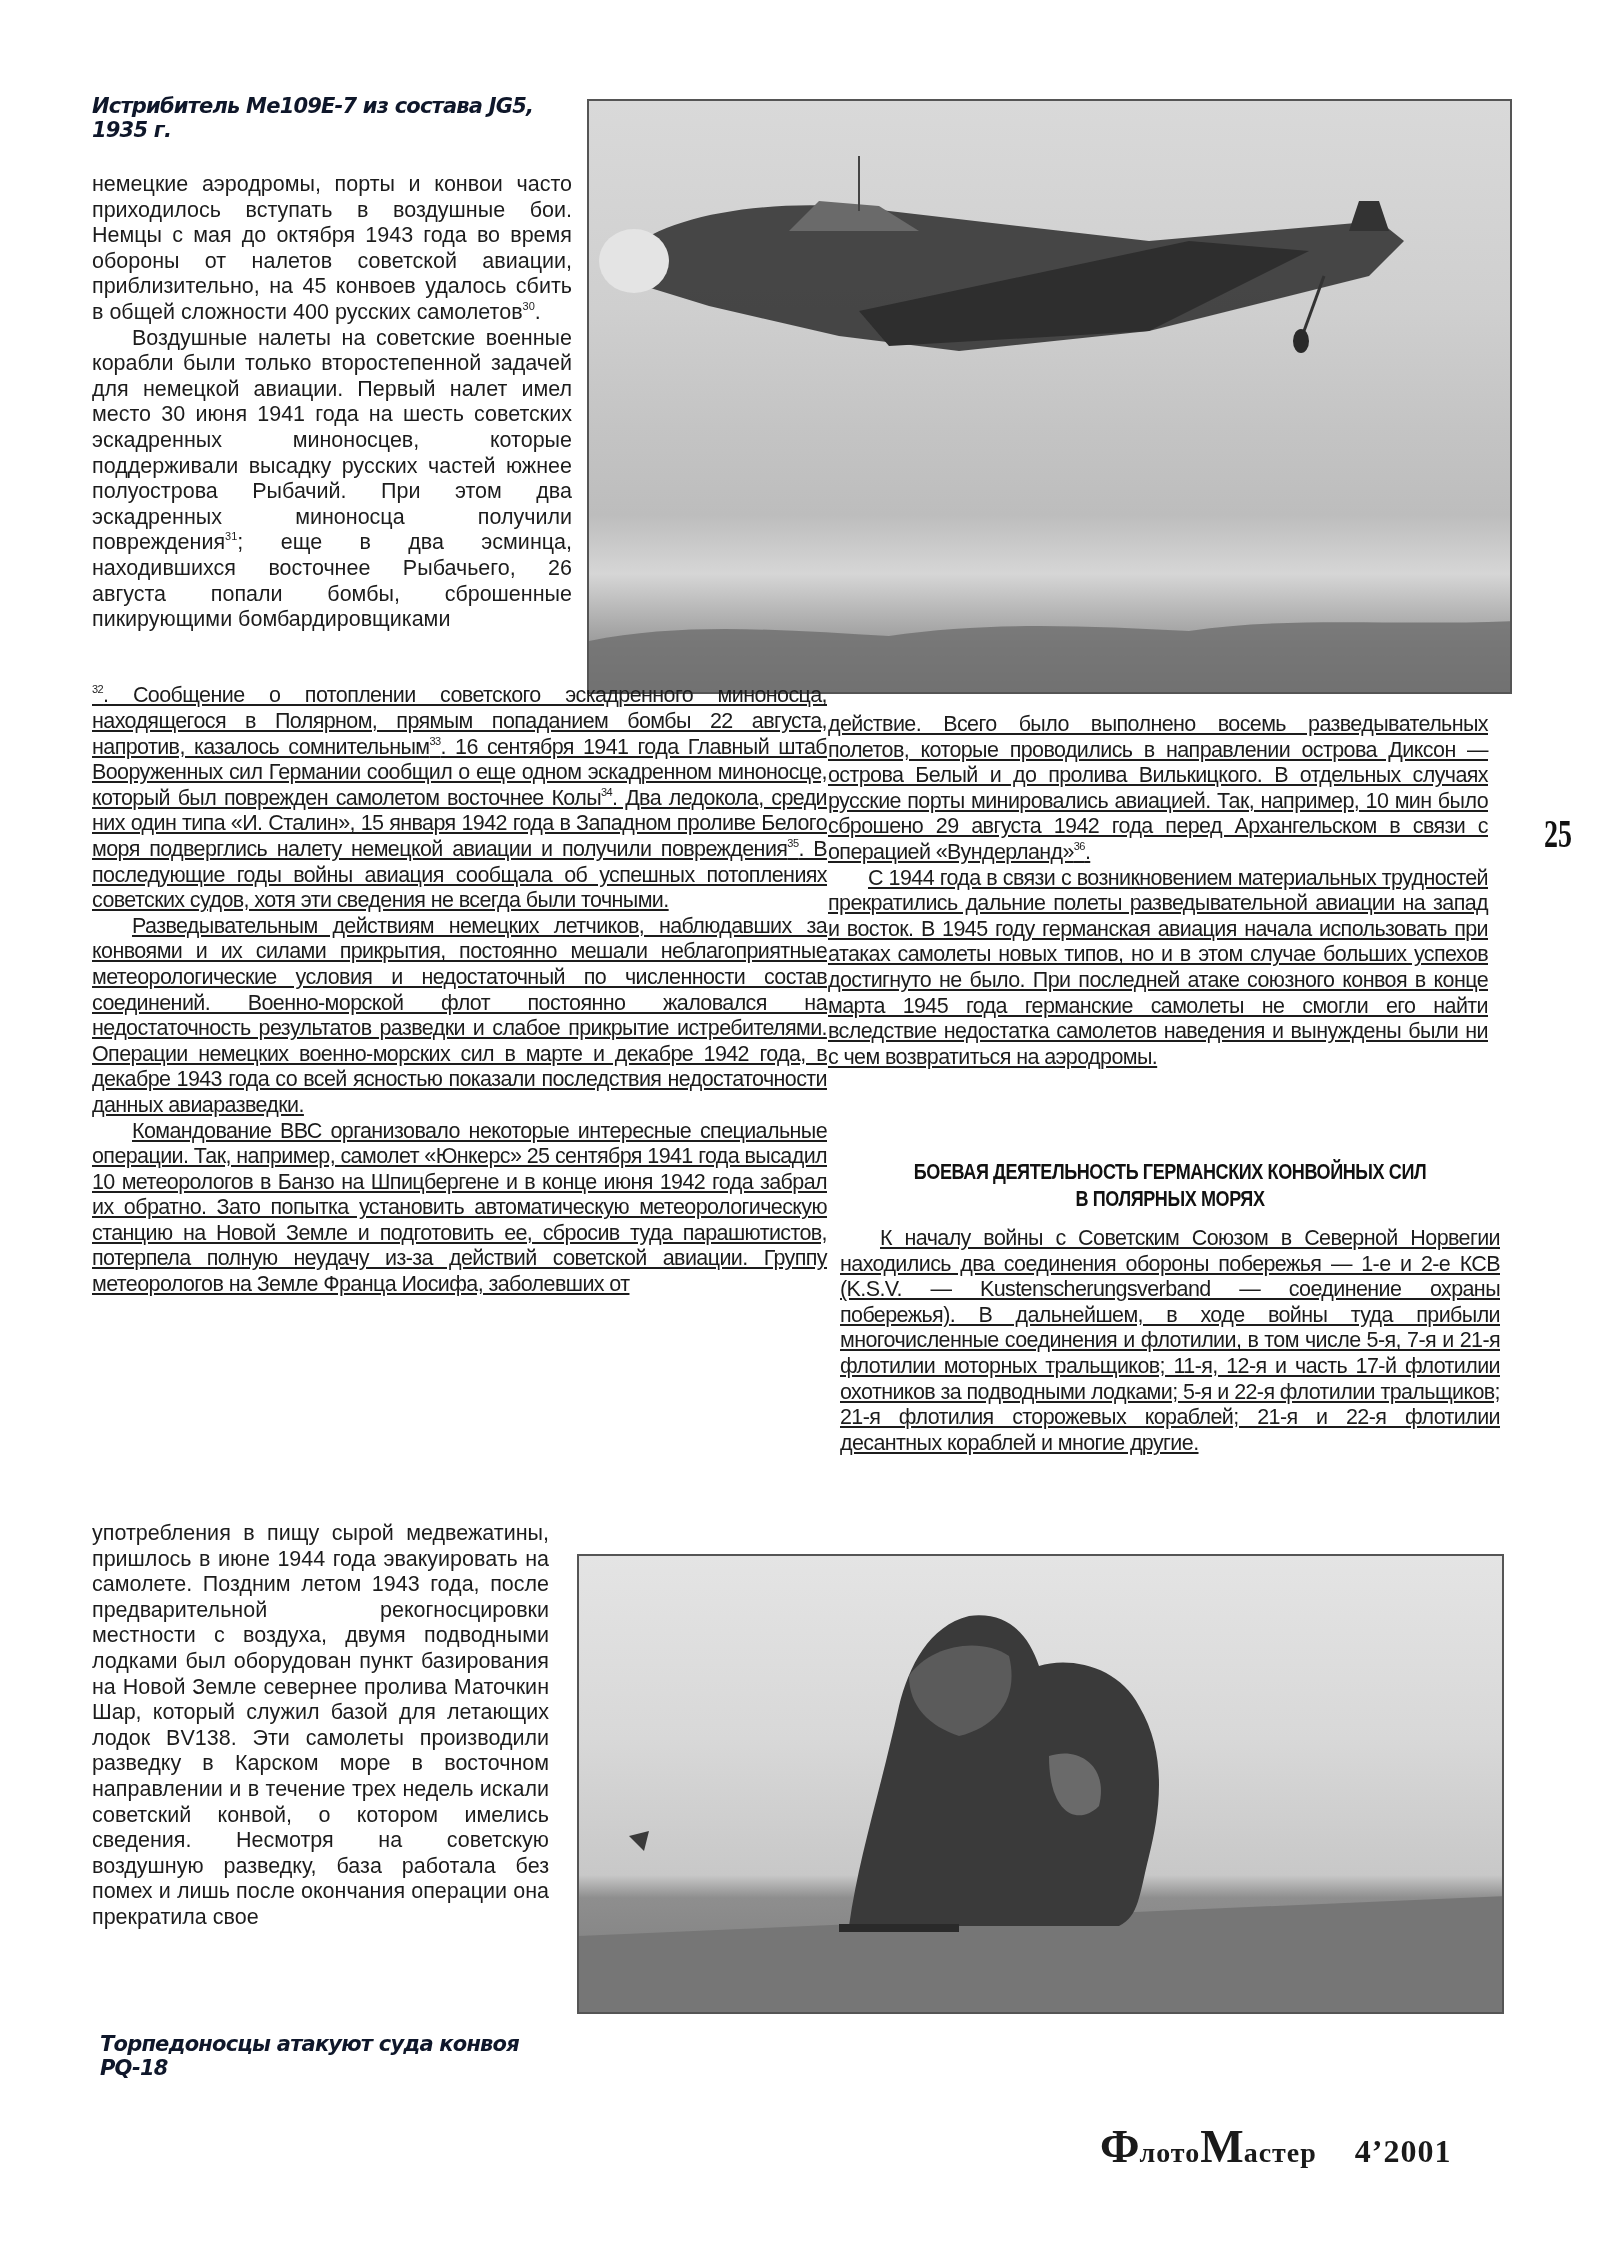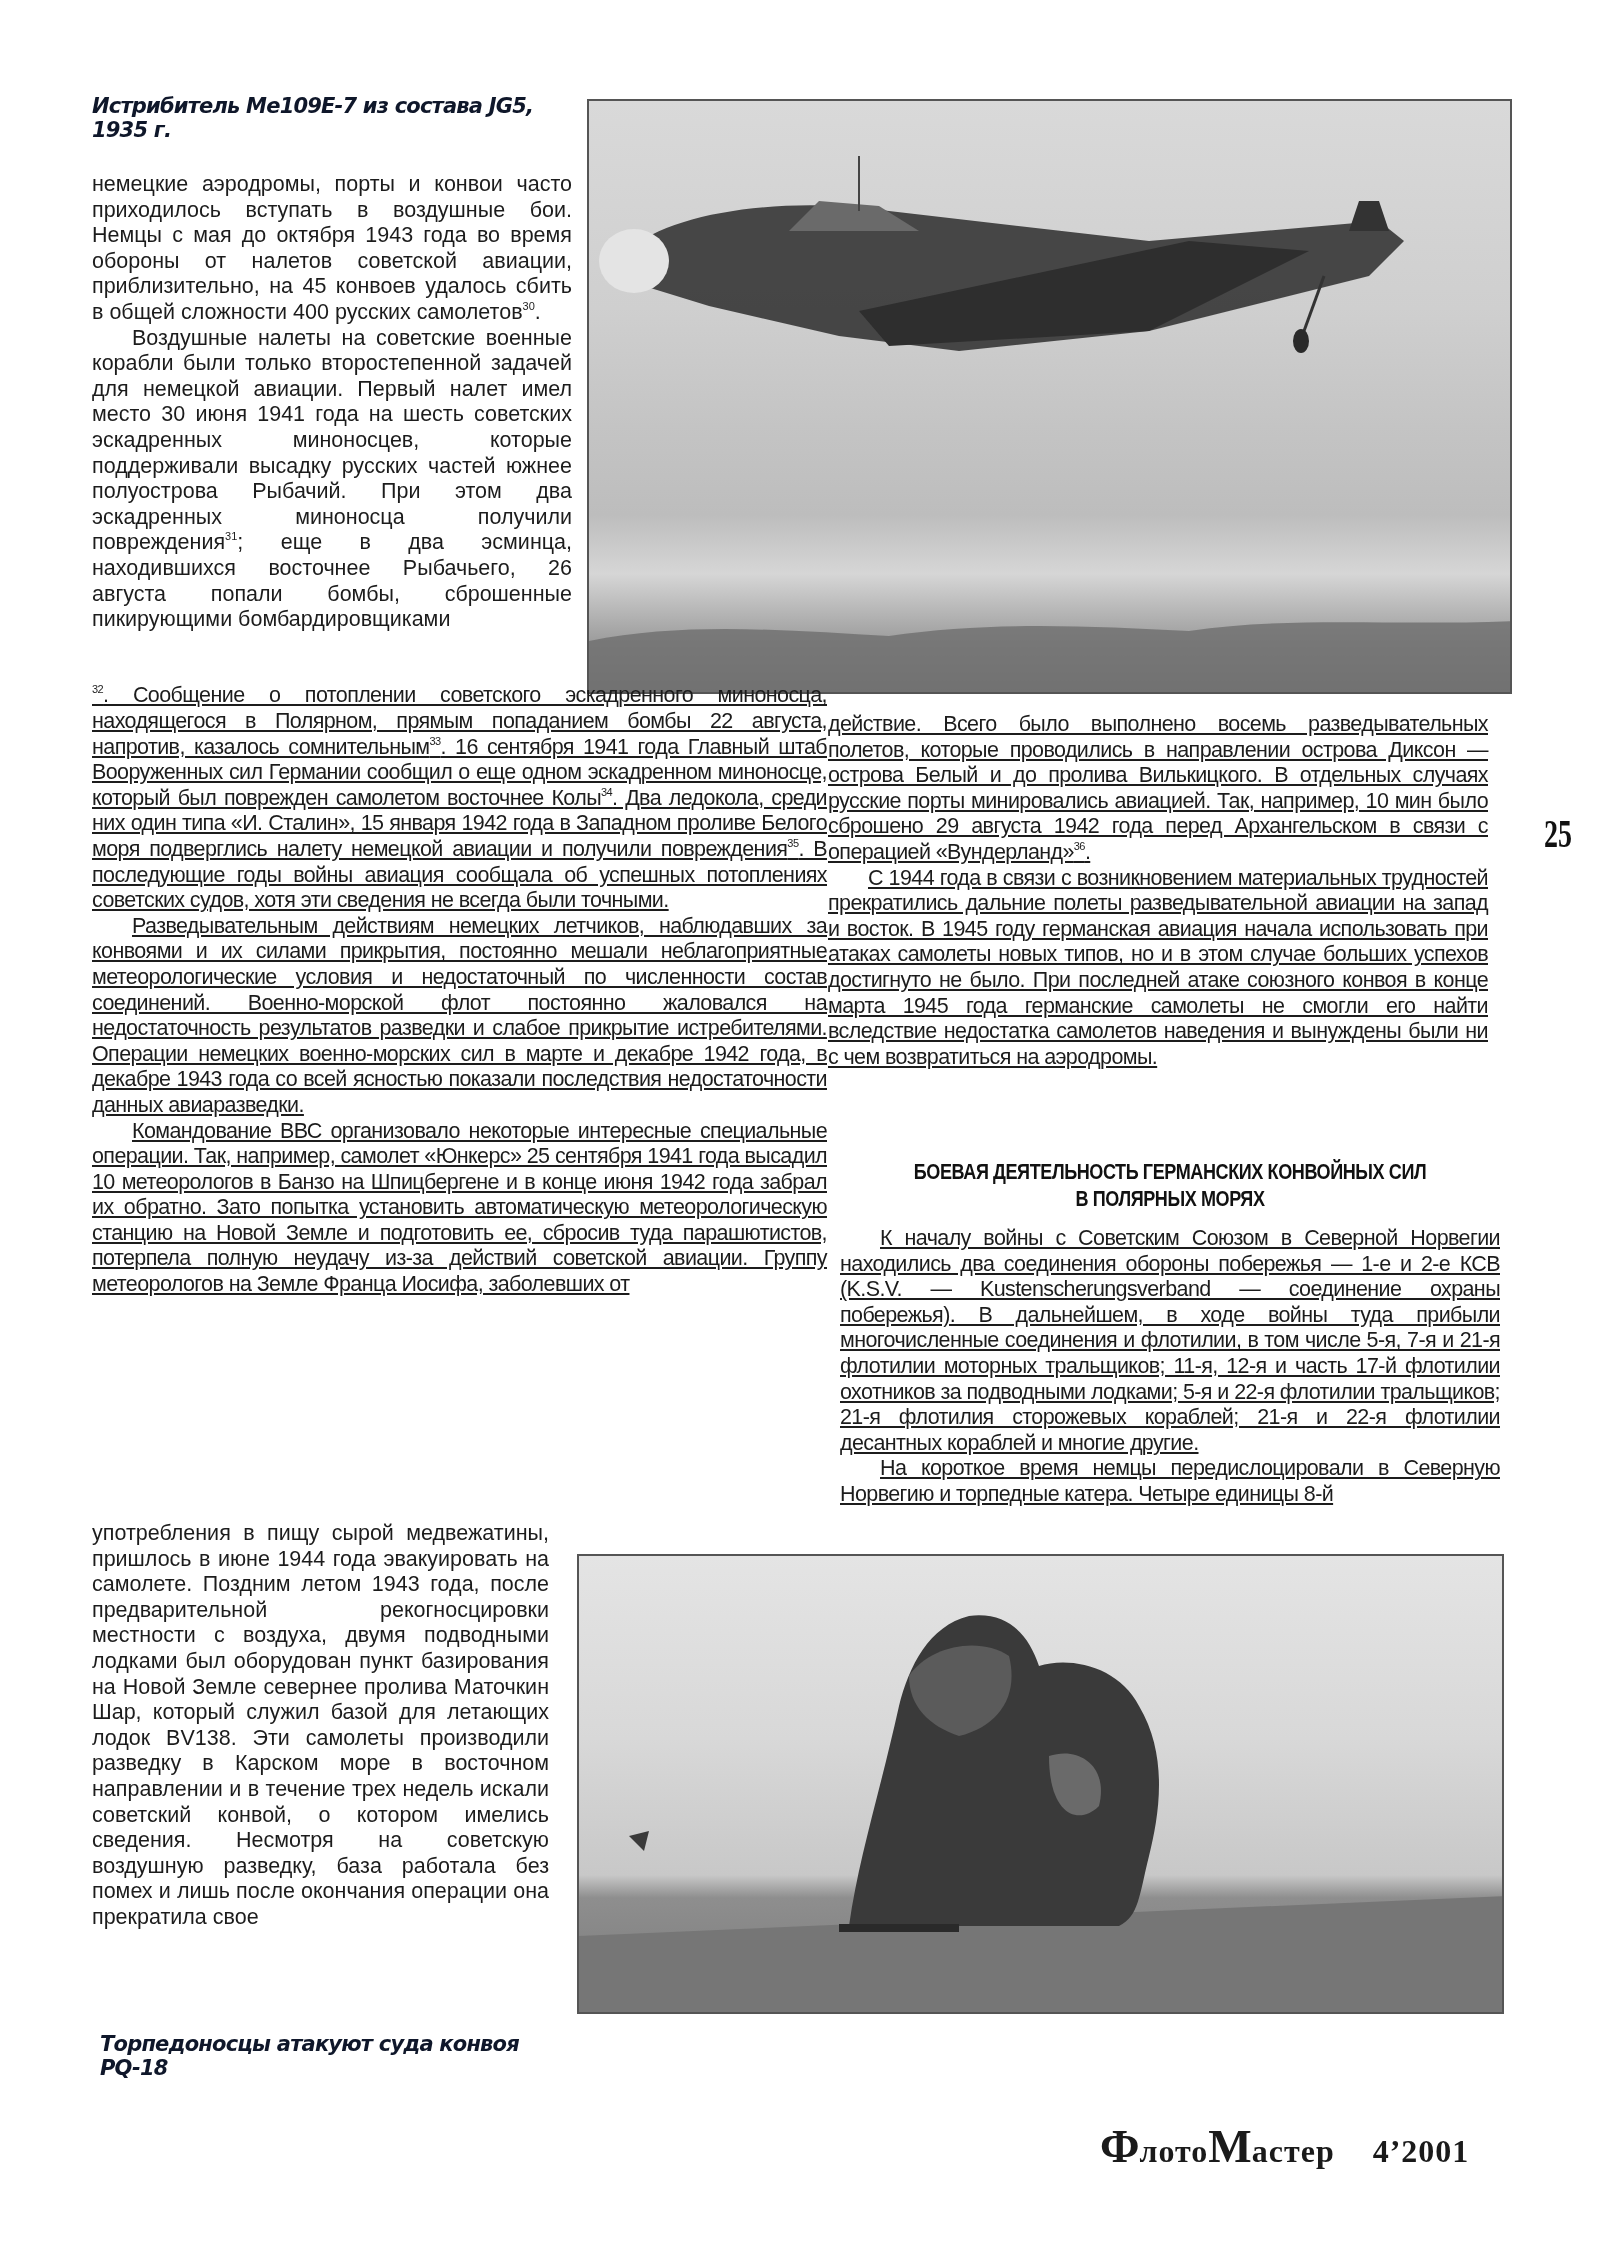--- a/index.html
+++ b/index.html
@@ -8,21 +8,21 @@
   .txt p { margin: 0; text-indent: 0; }
   .txt p.ind { text-indent: 40px; }
   .narrow { font-family: "Liberation Sans", sans-serif; letter-spacing: -0.6px; text-decoration: underline; }
   sup { font-size: 11px; line-height: 0; vertical-align: 9px; }
   .caption { position: absolute; font-family: "DejaVu Sans", sans-serif; font-style: italic; font-weight: bold; font-size: 21px; line-height: 24px; color: #0f172a; letter-spacing: -0.8px; }
   .photo { position: absolute; border: 2px solid #555; box-sizing: border-box; overflow: hidden; }
   .heading { position: absolute; font-family: "Liberation Sans", sans-serif; font-weight: bold; font-size: 22px; line-height: 27px; text-align: center; letter-spacing: -0.5px; transform: scaleX(0.82); transform-origin: center; color: #111; }
   .pagenum { position: absolute; font-family: "Liberation Serif", serif; font-weight: bold; font-size: 40px; transform: scaleX(0.7); transform-origin: left; color: #111; }
   .mast { position: absolute; font-family: "Liberation Serif", serif; font-weight: bold; color: #1a1a1a; white-space: nowrap; }
   .mast .big { font-size: 46px; }
-  .mast .small { font-size: 32px; letter-spacing: 1px; text-align: right; }
+  .mast .small { font-size: 28px; letter-spacing: 1px; text-align: right; }
   .mast .issue { font-size: 32px; margin-left: 38px; letter-spacing: 1px; }
 </style>
 </head>
 <body>
 
 <div class="caption" style="left:92px; top:94px; width:480px;">
   <div>Истрибитель Me109E-7 из состава JG5,</div>
   <div>1935 г.</div>
 </div>
 
@@ -68,21 +68,20 @@
   <p class="ind">С 1944 года в связи с возникновением материальных трудностей прекратились дальние полеты разведывательной авиации на запад и восток. В 1945 году германская авиация начала использовать при атаках самолеты новых типов, но и в этом случае больших успехов достигнуто не было. При последней атаке союзного конвоя в конце марта 1945 года германские самолеты не смогли его найти вследствие недостатка самолетов наведения и вынуждены были ни с чем возвратиться на аэродромы.</p>
 </div>
 
 <div class="heading" style="left:820px; top:1158px; width:700px;">
   <div>БОЕВАЯ ДЕЯТЕЛЬНОСТЬ ГЕРМАНСКИХ КОНВОЙНЫХ СИЛ</div>
   <div>В ПОЛЯРНЫХ МОРЯХ</div>
 </div>
 
 <div class="txt narrow" style="left:840px; top:1226px; width:660px;">
   <p class="ind">К началу войны с Советским Союзом в Северной Норвегии находились два соединения обороны побережья — 1-е и 2-е КСВ (K.S.V. — Kustenscherungsverband — соединение охраны побережья). В дальнейшем, в ходе войны туда прибыли многочисленные соединения и флотилии, в том числе 5-я, 7-я и 21-я флотилии моторных тральщиков; 11-я, 12-я и часть 17-й флотилии охотников за подводными лодками; 5-я и 22-я флотилии тральщиков; 21-я флотилия сторожевых кораблей; 21-я и 22-я флотилии десантных кораблей и многие другие.</p>
-  <p class="ind">На короткое время немцы передислоцировали в Северную Норвегию и торпедные катера. Четыре единицы 8-й</p>
 </div>
 
 <div class="pagenum" style="left:1544px; top:810px;">25</div>
 
 <div class="photo" style="left:577px; top:1554px; width:927px; height:460px; background: linear-gradient(180deg, #e4e4e4 0%, #d8d8d8 40%, #c8c8c8 70%, #8e8e8e 75%, #7a7a7a 100%);">
   <svg width="927" height="460" viewBox="0 0 927 460" style="position:absolute;left:0;top:0;">
 
     <path d="M0 380 L927 340 L927 460 L0 460 Z" fill="#767676"></path>
 
     <path d="M270 370 C280 300 300 240 320 150 C330 110 350 70 390 60 C430 55 450 80 460 110 C490 100 540 110 560 150 C590 200 580 260 570 300 C560 340 560 360 540 370 Z" fill="#3a3a3a"></path>

